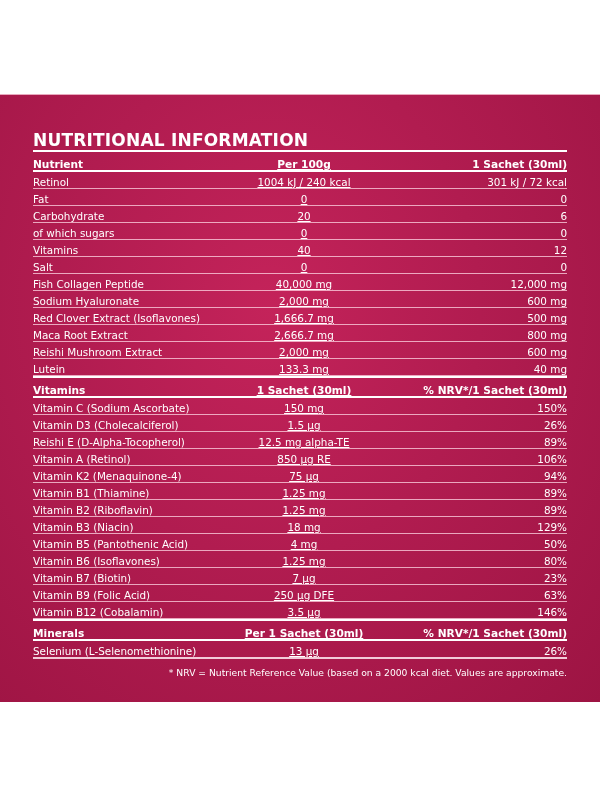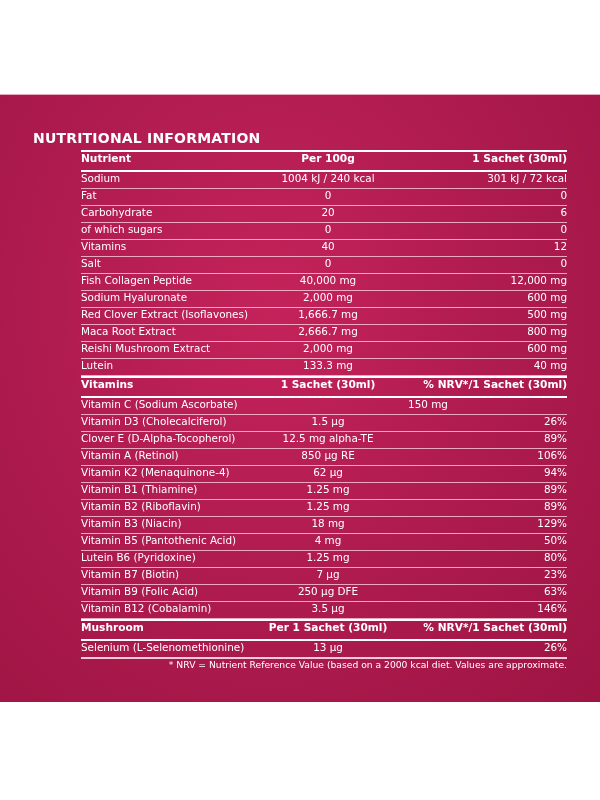--- a/index.html
+++ b/index.html
@@ -9,63 +9,62 @@
       font-family: "DejaVu Sans", sans-serif;
     }
     .panel {
       position: absolute; left: 0; top: 94px; width: 600px; height: 608px;
       background: radial-gradient(ellipse at 45% 35%, #c4235a 0%, #b11c50 45%, #9d1443 100%);
       border-top: 1px solid #e8a9bd;
       box-sizing: border-box;
     }
     .title {
       position: absolute; left: 33px; top: 35px;
-      color: #fff; font-weight: bold; font-size: 14px; letter-spacing: 0.2px;
+      color: #fff; font-weight: bold; font-size: 17px; letter-spacing: 0.2px;
       font-family: "DejaVu Sans", sans-serif;
     }
     .table {
       position: absolute; left: 33px; top: 55px; width: 534px;
     }
     .row {
-      display: flex; align-items: flex-start; height: 16px;
+      display: flex; align-items: flex-end; height: 16px;
       border-bottom: 1px solid rgba(255,215,228,0.75);
       color: #fff; font-size: 10.4px;
       box-sizing: content-box;
-      margin-left: 48px;
     }
     .row.head {
       font-weight: bold; height: 18px;
       border-top: 2px solid #fff; border-bottom: 2px solid #fff;
       font-size: 10.6px;
     }
     .row.head.first { border-top: 2px solid #fff; }
     .c1 { width: 200px; text-align: left; white-space: nowrap; }
-    .c2 { flex: 1; text-align: center; white-space: nowrap; padding-left: 8px; }
+    .c2 { flex: 1; text-align: center; white-space: nowrap; padding-left: 8px; text-decoration: underline; }
     .c3 { width: 200px; text-align: right; white-space: nowrap; }
     .row.last { border-bottom: 2px solid rgba(255,235,242,0.85); }
     .footnote {
-      margin-top: 0; text-align: right; color: #fff; font-size: 9.2px;
+      margin-top: 8px; text-align: right; color: #fff; font-size: 9.2px;
     }
   </style>
 </head>
 <body>
 
 <div class="panel">
   <div class="title">NUTRITIONAL INFORMATION</div>
 
   <div class="table">
 
     <div class="row head first">
       <span class="c1">Nutrient</span>
       <span class="c2">Per 100g</span>
       <span class="c3">1 Sachet (30ml)</span>
     </div>
     <div id="nutrients-body">
         <div class="row">
-          <span class="c1">Sodium</span>
+          <span class="c1">Retinol</span>
           <span class="c2">1004 kJ / 240 kcal</span>
           <span class="c3">301 kJ / 72 kcal</span>
         </div>
         <div class="row">
           <span class="c1">Fat</span>
           <span class="c2">0</span>
           <span class="c3">0</span>
         </div>
         <div class="row">
           <span class="c1">Carbohydrate</span>
@@ -121,39 +120,40 @@
 
     <div class="row head">
       <span class="c1">Vitamins</span>
       <span class="c2">1 Sachet (30ml)</span>
       <span class="c3">% NRV*/1 Sachet (30ml)</span>
     </div>
     <div id="vitamins-body">
         <div class="row">
           <span class="c1">Vitamin C (Sodium Ascorbate)</span>
           <span class="c2">150 mg</span>
+          <span class="c3">150%</span>
         </div>
         <div class="row">
           <span class="c1">Vitamin D3 (Cholecalciferol)</span>
           <span class="c2">1.5 µg</span>
           <span class="c3">26%</span>
         </div>
         <div class="row">
-          <span class="c1">Clover E (D-Alpha-Tocopherol)</span>
+          <span class="c1">Reishi E (D-Alpha-Tocopherol)</span>
           <span class="c2">12.5 mg alpha-TE</span>
           <span class="c3">89%</span>
         </div>
         <div class="row">
           <span class="c1">Vitamin A (Retinol)</span>
           <span class="c2">850 µg RE</span>
           <span class="c3">106%</span>
         </div>
         <div class="row">
           <span class="c1">Vitamin K2 (Menaquinone-4)</span>
-          <span class="c2">62 µg</span>
+          <span class="c2">75 µg</span>
           <span class="c3">94%</span>
         </div>
         <div class="row">
           <span class="c1">Vitamin B1 (Thiamine)</span>
           <span class="c2">1.25 mg</span>
           <span class="c3">89%</span>
         </div>
         <div class="row">
           <span class="c1">Vitamin B2 (Riboflavin)</span>
           <span class="c2">1.25 mg</span>
@@ -163,21 +163,21 @@
           <span class="c1">Vitamin B3 (Niacin)</span>
           <span class="c2">18 mg</span>
           <span class="c3">129%</span>
         </div>
         <div class="row">
           <span class="c1">Vitamin B5 (Pantothenic Acid)</span>
           <span class="c2">4 mg</span>
           <span class="c3">50%</span>
         </div>
         <div class="row">
-          <span class="c1">Lutein B6 (Pyridoxine)</span>
+          <span class="c1">Vitamin B6 (Isoflavones)</span>
           <span class="c2">1.25 mg</span>
           <span class="c3">80%</span>
         </div>
         <div class="row">
           <span class="c1">Vitamin B7 (Biotin)</span>
           <span class="c2">7 µg</span>
           <span class="c3">23%</span>
         </div>
         <div class="row">
           <span class="c1">Vitamin B9 (Folic Acid)</span>
@@ -185,21 +185,21 @@
           <span class="c3">63%</span>
         </div>
         <div class="row">
           <span class="c1">Vitamin B12 (Cobalamin)</span>
           <span class="c2">3.5 µg</span>
           <span class="c3">146%</span>
         </div>
       </div>
 
     <div class="row head">
-      <span class="c1">Mushroom</span>
+      <span class="c1">Minerals</span>
       <span class="c2">Per 1 Sachet (30ml)</span>
       <span class="c3">% NRV*/1 Sachet (30ml)</span>
     </div>
     <div id="minerals-body">
         <div class="row last">
           <span class="c1">Selenium (L-Selenomethionine)</span>
           <span class="c2">13 µg</span>
           <span class="c3">26%</span>
         </div>
       </div>

